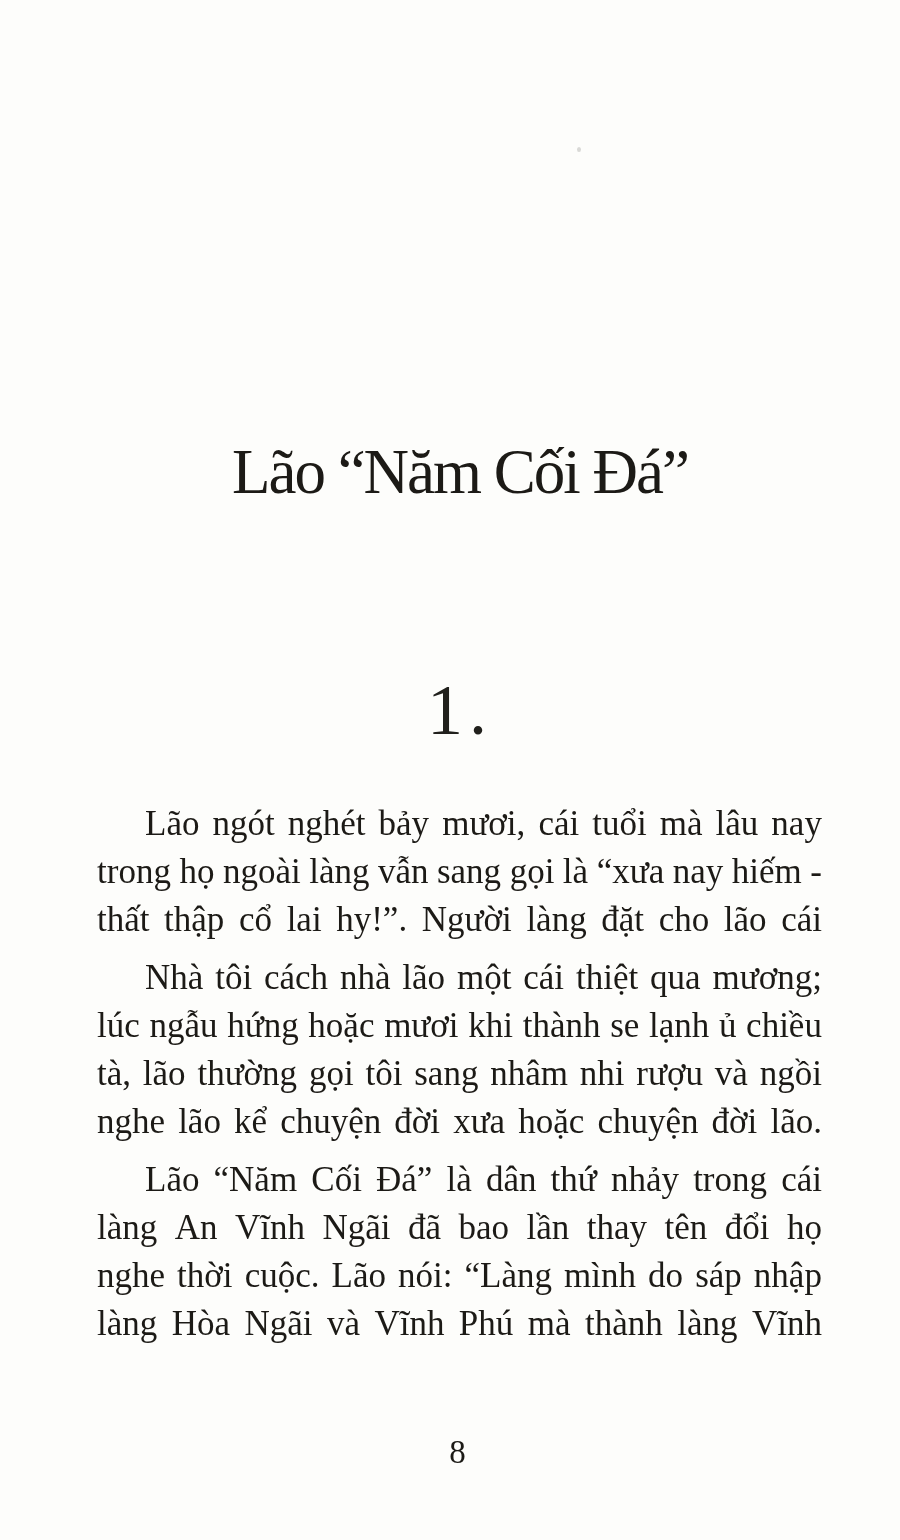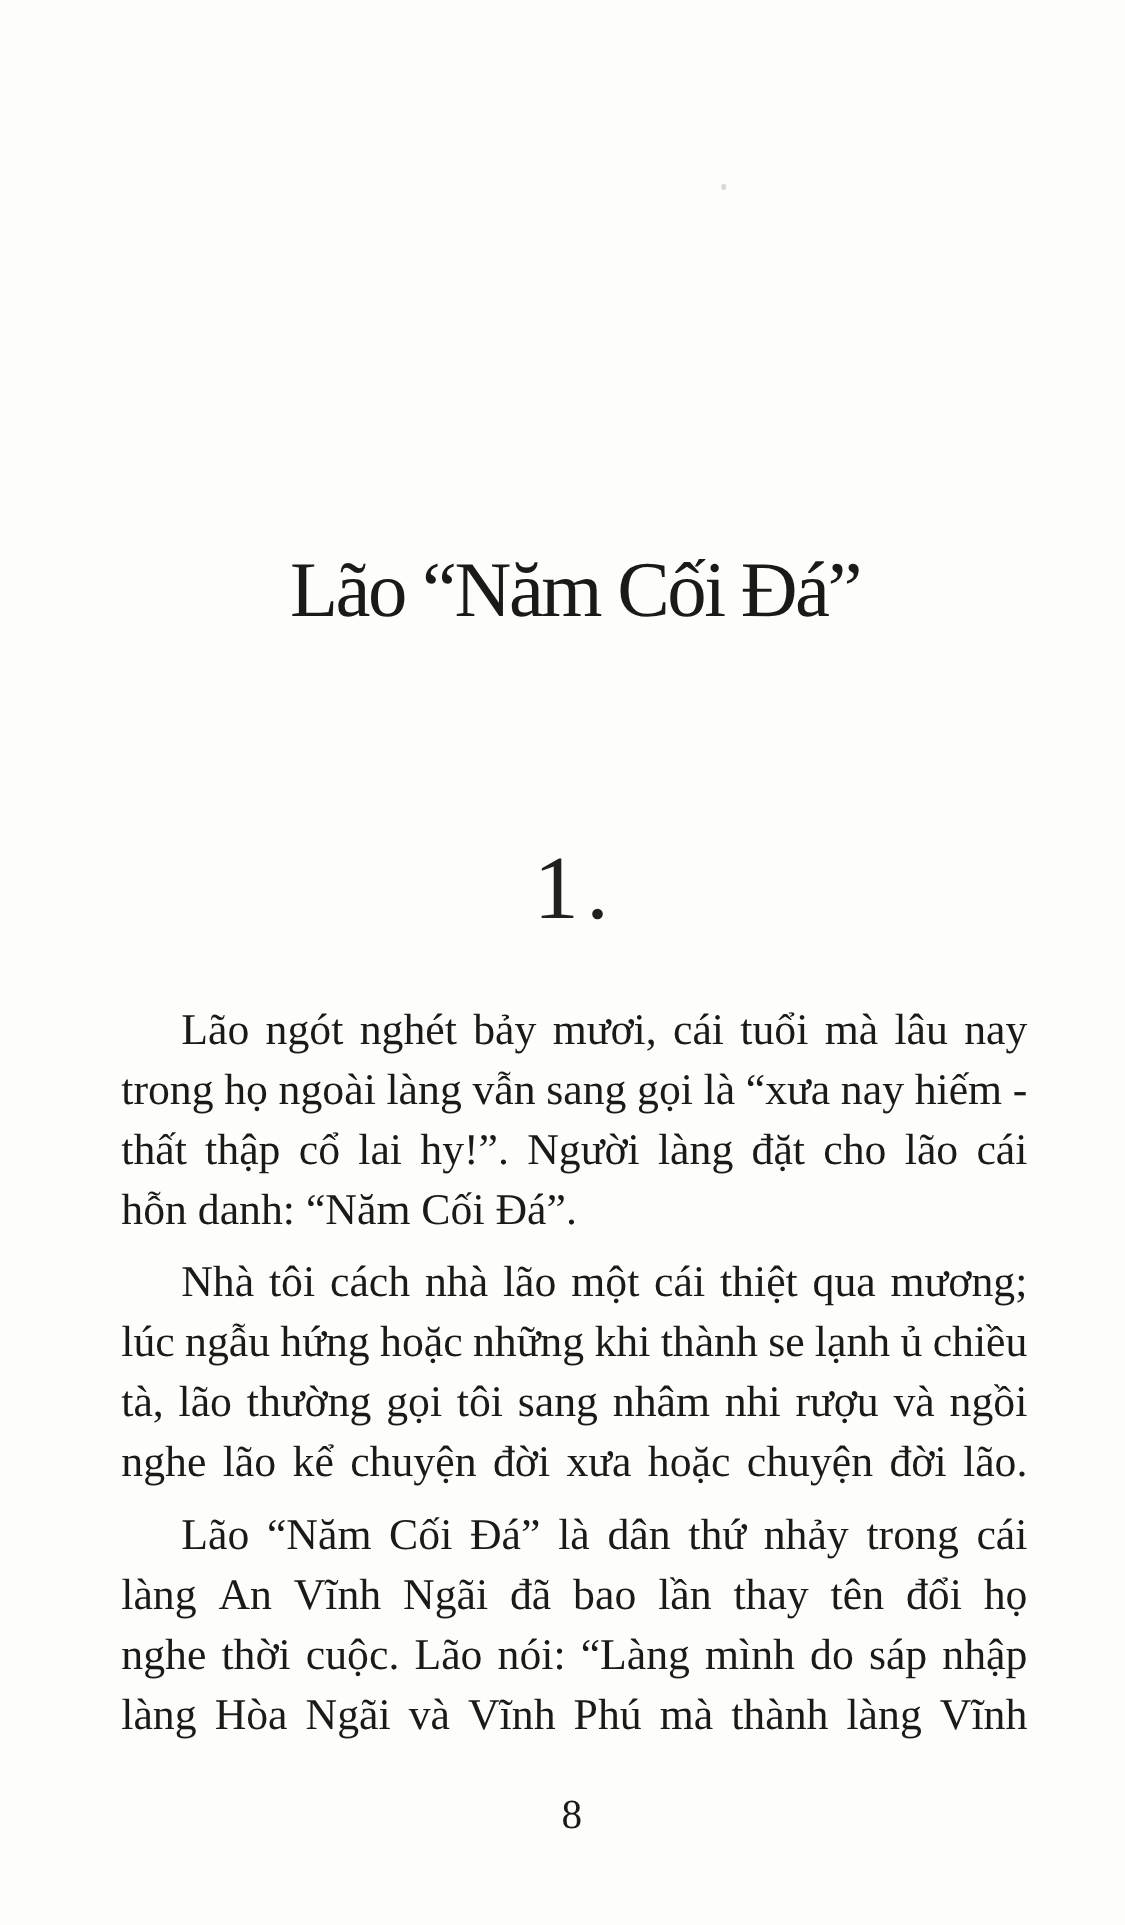--- a/index.html
+++ b/index.html
@@ -121,42 +121,41 @@
           <span>cổ</span>
           <span>lai</span>
           <span>hy!”.</span>
           <span>Người</span>
           <span>làng</span>
           <span>đặt</span>
           <span>cho</span>
           <span>lão</span>
           <span>cái</span>
         </div>
-      <div class="line">hỗn danh: “Năm Cối Đá”.</div>
     </div>
 
     <div class="para">
       <div class="line just indent">
           <span>Nhà</span>
           <span>tôi</span>
           <span>cách</span>
           <span>nhà</span>
           <span>lão</span>
           <span>một</span>
           <span>cái</span>
           <span>thiệt</span>
           <span>qua</span>
           <span>mương;</span>
         </div>
       <div class="line just">
           <span>lúc</span>
           <span>ngẫu</span>
           <span>hứng</span>
           <span>hoặc</span>
-          <span>những</span>
+          <span>mươi</span>
           <span>khi</span>
           <span>thành</span>
           <span>se</span>
           <span>lạnh</span>
           <span>ủ</span>
           <span>chiều</span>
         </div>
       <div class="line just">
           <span>tà,</span>
           <span>lão</span>

